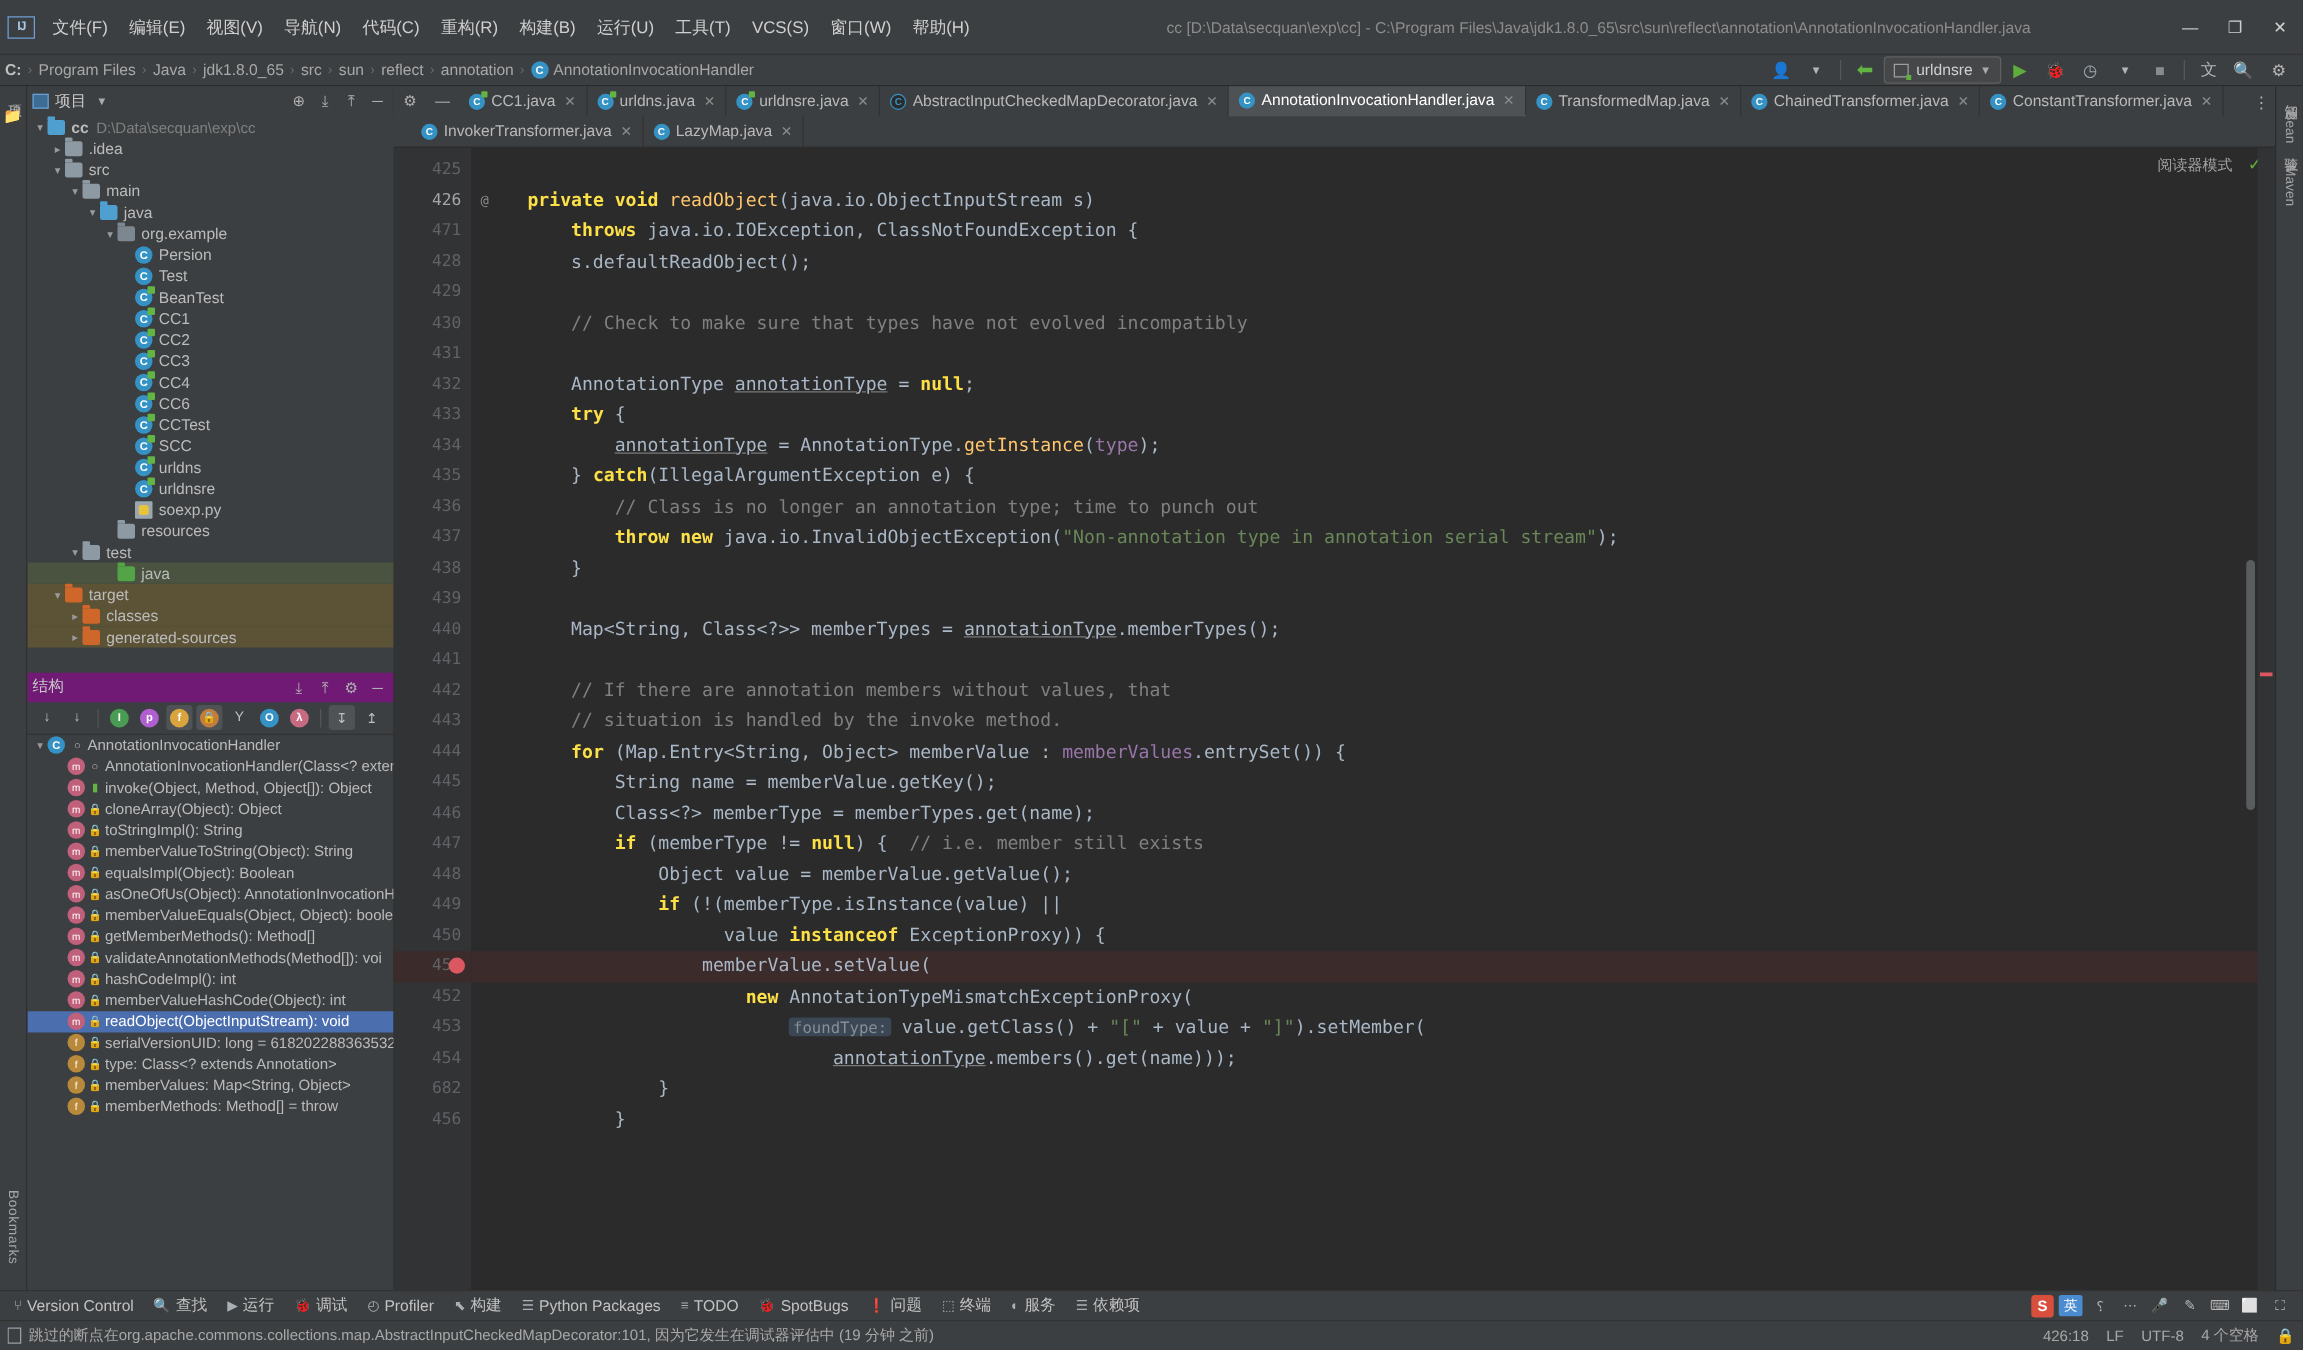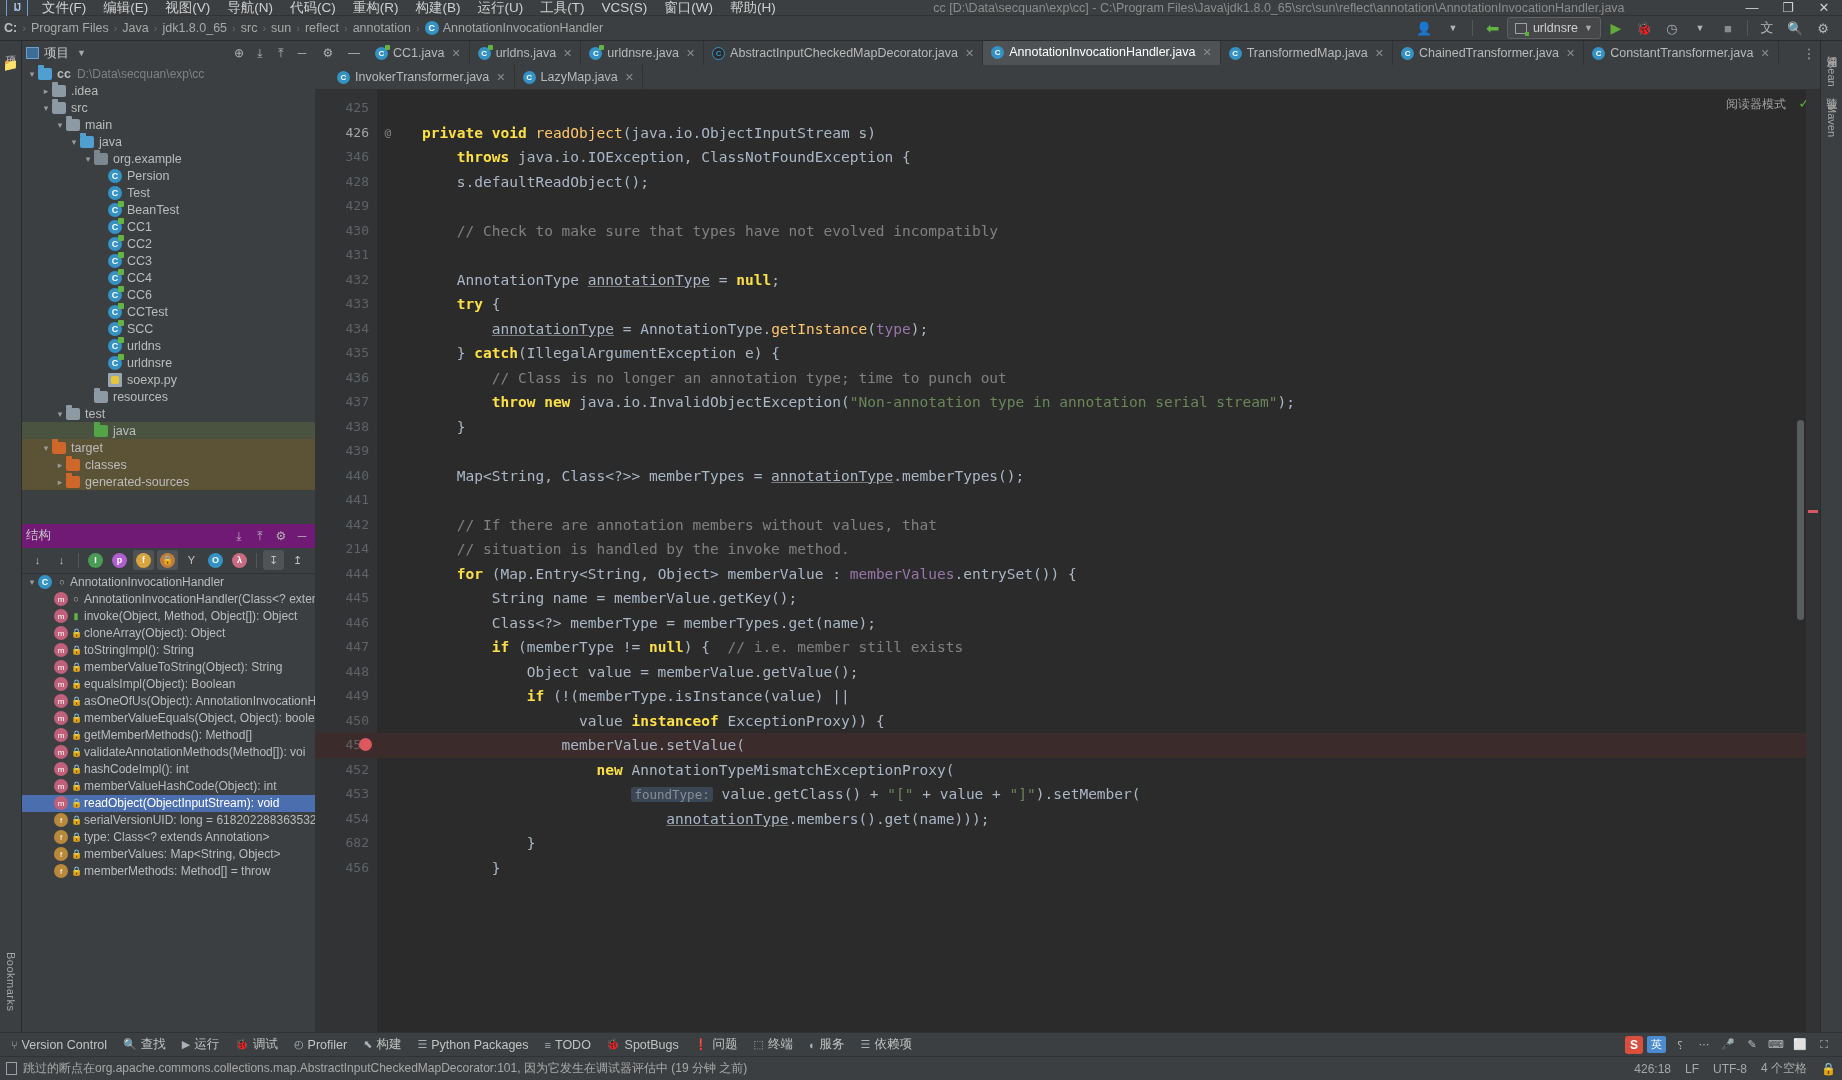--- a/index.html
+++ b/index.html
@@ -8,21 +8,21 @@
     background:#3c3f41;
     font-family:"Liberation Sans", sans-serif;
     font-size:13px;
     color:#bbbbbb;
     -webkit-font-smoothing:antialiased;
   }
   .app { position:relative; width:1842px; height:1080px; display:flex; flex-direction:column; }
 
   
   .titlebar {
-    height:16px; background:#3c3f41; display:flex; align-items:center;
+    height:44px; background:#3c3f41; display:flex; align-items:center;
     border-bottom:1px solid #323232; flex:none;
   }
   .ij-logo {
     width:22px; height:18px; margin-left:6px; margin-right:6px;
     border:1px solid #6c9fd6; color:#a9c7e8; font-size:10px;
     display:flex; align-items:center; justify-content:center; font-weight:bold;
     letter-spacing:-1px;
   }
   .menu { display:flex; align-items:center; gap:1px; }
   .menu-item {
@@ -675,37 +675,37 @@
               <span>LazyMap.java</span>
               <span class="x">✕</span>
             </div>
           </div>
       </div>
 
       <div class="code-wrap">
         <div class="gutter" id="gutter">
             <div class="gline">425</div>
             <div class="gline" style="color: rgb(166, 166, 166);">426<span class="at">@</span></div>
-            <div class="gline">346</div>
+            <div class="gline">471</div>
             <div class="gline">428</div>
             <div class="gline">429</div>
             <div class="gline">430</div>
             <div class="gline">431</div>
             <div class="gline">432</div>
             <div class="gline">433</div>
             <div class="gline">434</div>
             <div class="gline">435</div>
             <div class="gline">436</div>
             <div class="gline">437</div>
             <div class="gline">438</div>
             <div class="gline">439</div>
             <div class="gline">440</div>
             <div class="gline">441</div>
             <div class="gline">442</div>
-            <div class="gline">214</div>
+            <div class="gline">443</div>
             <div class="gline">444</div>
             <div class="gline">445</div>
             <div class="gline">446</div>
             <div class="gline">447</div>
             <div class="gline">448</div>
             <div class="gline">449</div>
             <div class="gline">450</div>
             <div class="gline" style="background: rgb(60, 43, 43);">451<span class="bp"></span></div>
             <div class="gline">452</div>
             <div class="gline">453</div>

